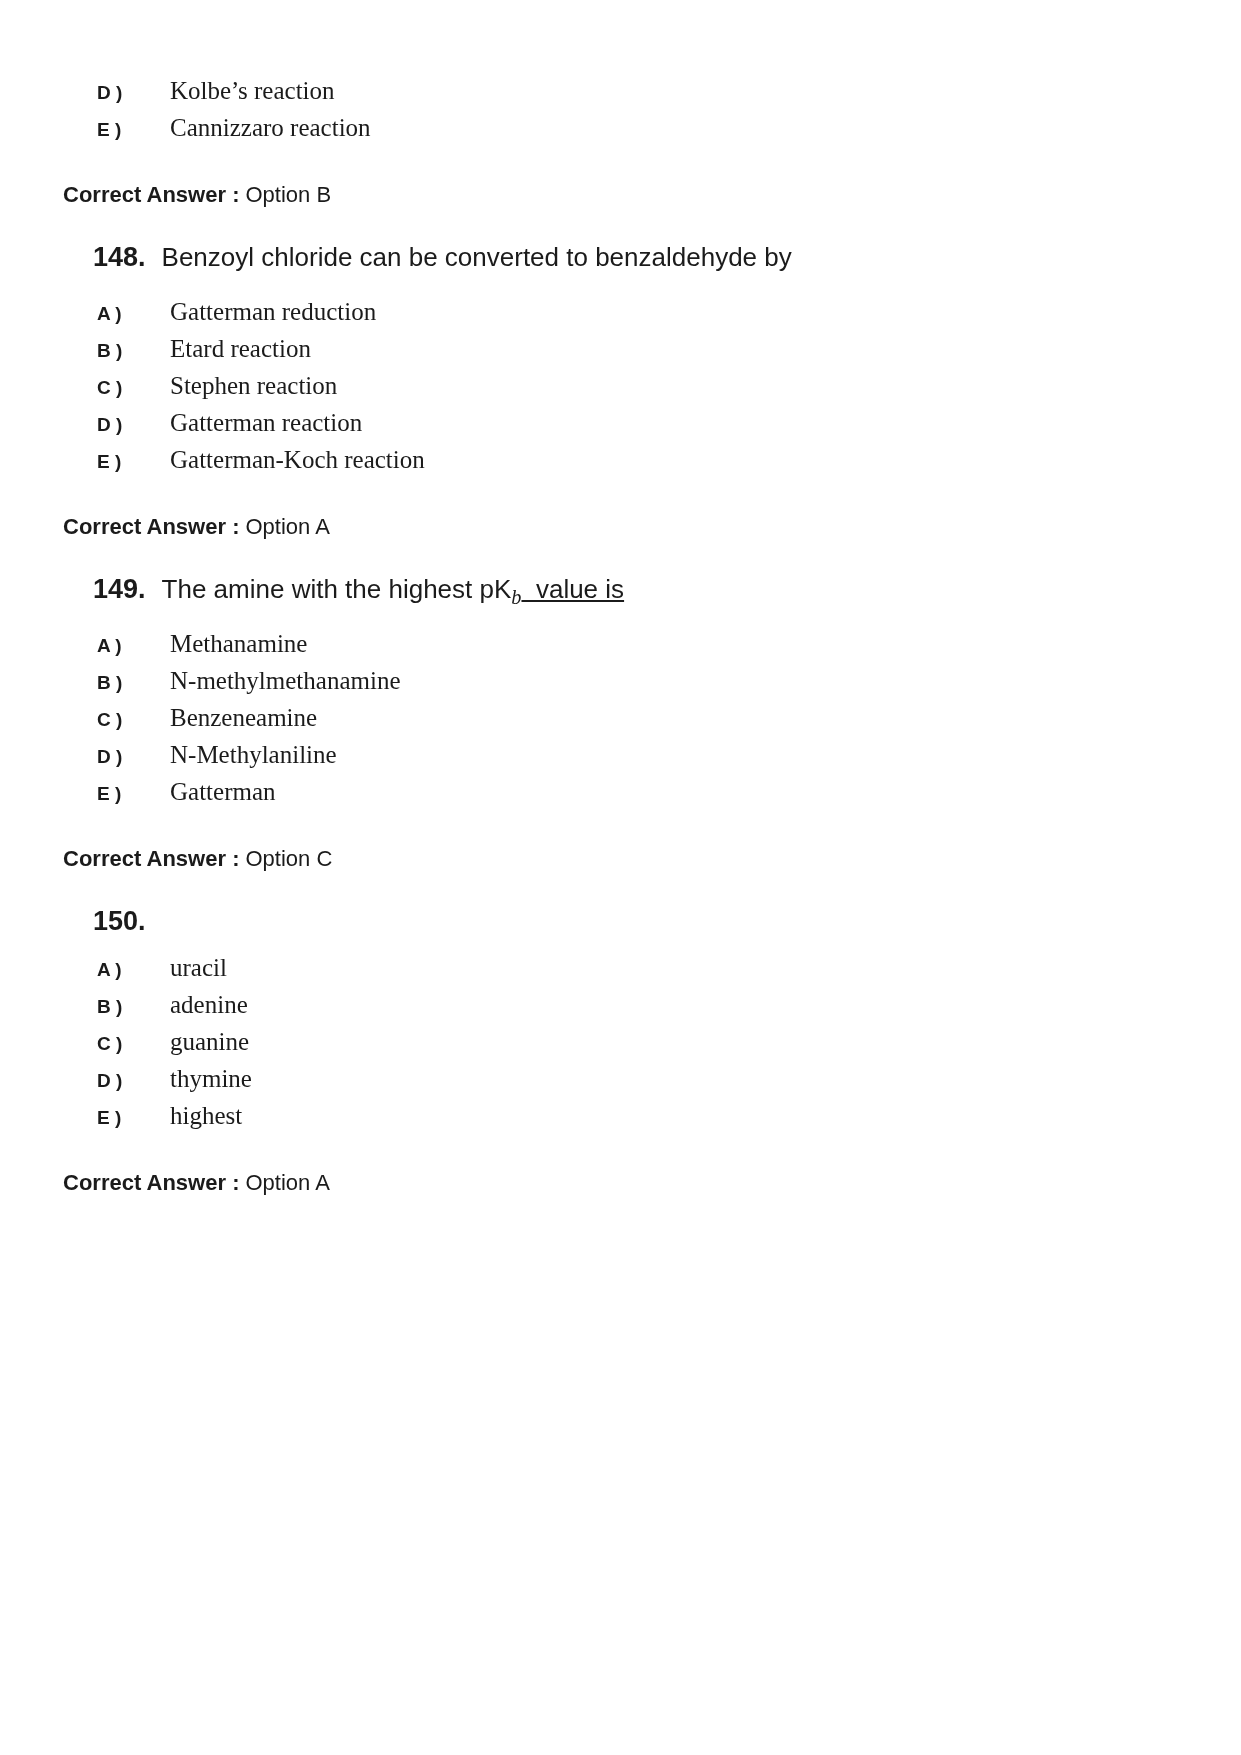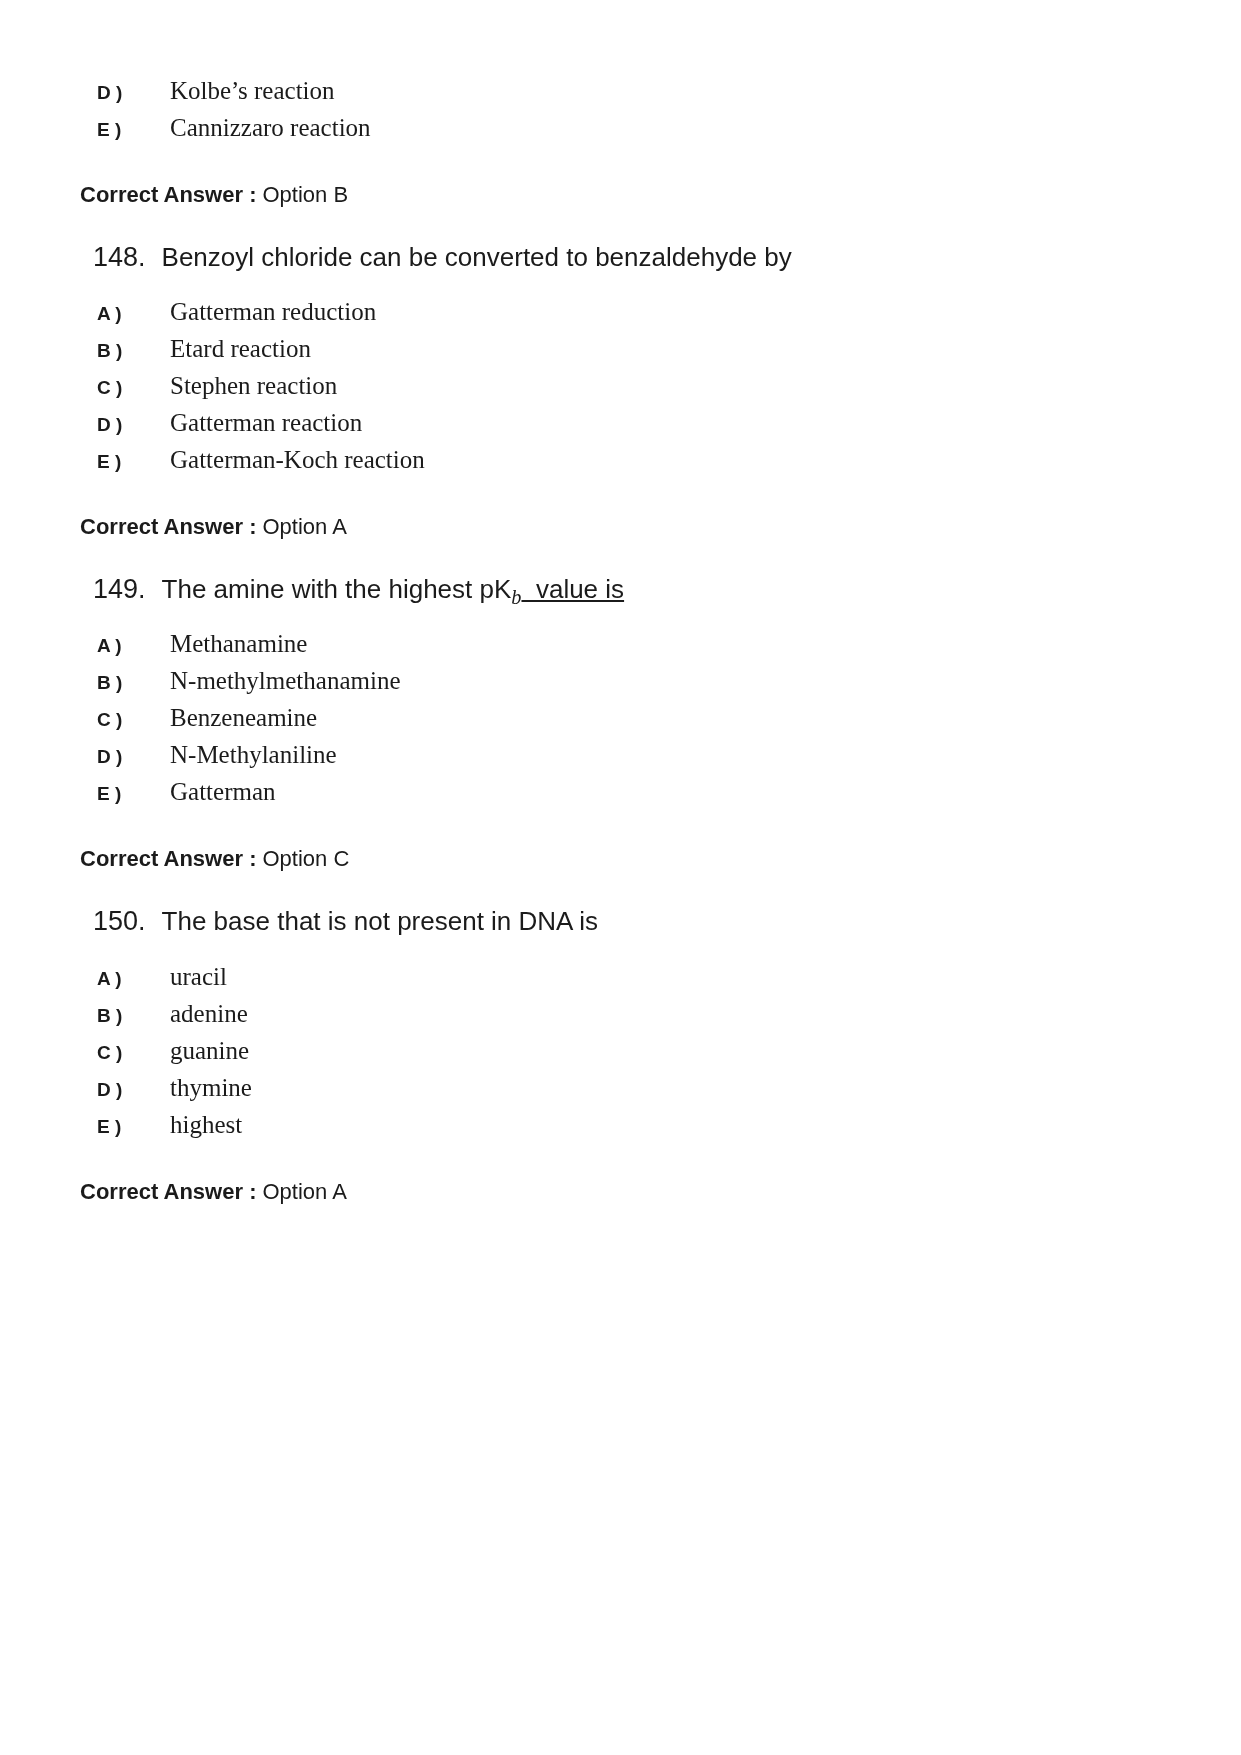--- a/index.html
+++ b/index.html
@@ -31,35 +31,35 @@
   .opts { margin-top: 7px; }
   .block-partial .opts { margin-top: 0; }
   .q-title {
     display: flex;
     align-items: baseline;
     line-height: 44px;
     margin-top: 23px;
     padding-left: 93px;
   }
   .q-num {
-    font-weight: normal;
+    font-weight: bold;
     font-size: 27px;
     margin-right: 16px;
   }
   .q-text { font-size: 26px; }
   .q-sub {
     font-style: italic;
     font-family: "Liberation Serif", serif;
     font-size: 0.78em;
   }
   .q-post { white-space: pre-wrap; text-decoration: underline; }
   .answer {
     line-height: 35px;
     margin-top: 30px;
-    padding-left: 80px;
+    padding-left: 63px;
     font-size: 22px;
   }
   .ans-label { font-weight: bold; }
   .ans-value { margin-left: 6px; }
 </style>
 </head>
 <body>
 
 <div class="page">
 
@@ -139,21 +139,20 @@
       </div>
     </div>
     <div class="answer">
       <span class="ans-label">Correct Answer :</span><span class="ans-value">Option C</span>
     </div>
   </section>
 
   <section class="block">
     <div class="q-title">
       <span class="q-num">150.</span>
-      <span class="q-text"><span>The base that is not present in DNA is</span><sub class="q-sub"></sub><span class="q-post"></span></span>
     </div>
     <div class="opts">
       <div class="opt">
         <span class="opt-letter">A )</span>
         <span class="opt-text">uracil</span>
       </div>
       <div class="opt">
         <span class="opt-letter">B )</span>
         <span class="opt-text">adenine</span>
       </div>

